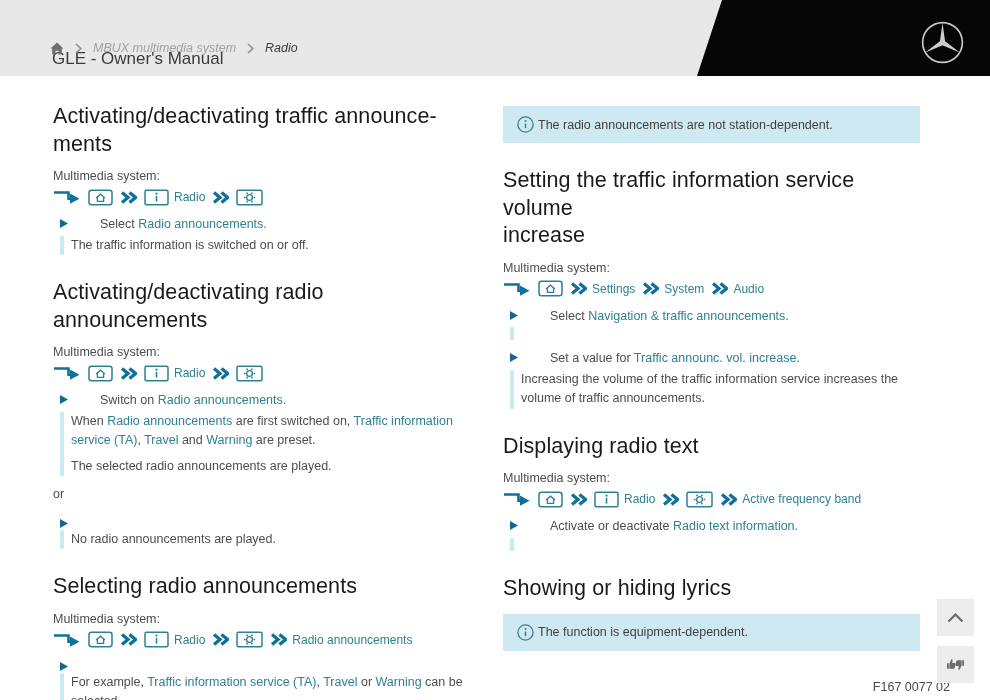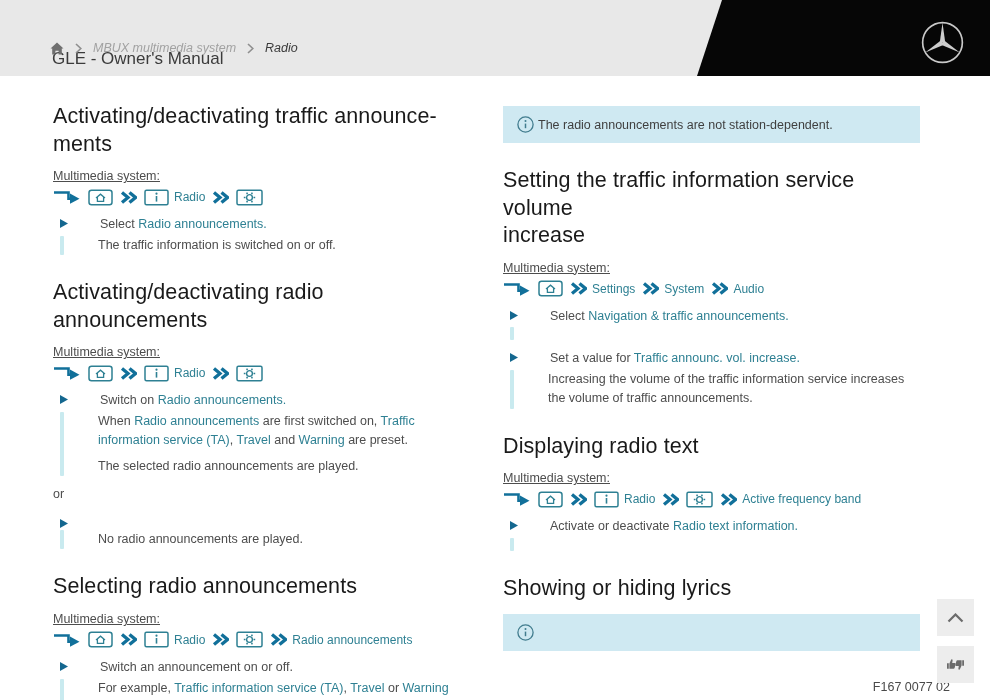--- a/index.html
+++ b/index.html
@@ -21,29 +21,29 @@
   .hdr-black { position:absolute; top:0; left:0; width:990px; height:76px; background:#060606;
     clip-path:polygon(722px 0px, 990px 0px, 990px 76px, 697px 76px); }
   .logo { position:absolute; top:20px; right:25px; }
   
   .content { position:absolute; top:76px; left:0; width:990px; box-sizing:border-box;
     padding:27px 0 0 53px; display:grid; grid-template-columns:413px 417px; column-gap:37px; }
   .col { min-width:0; }
   h2.sec { font-size:21.5px; font-weight:400; color:var(--head); line-height:1.28;
     margin:24px 0 11px; white-space:pre-line; width:fit-content; letter-spacing:0.1px; }
   .col > h2.sec:first-child { margin-top:0; }
-  .mm-label { font-size:12.5px; color:var(--body); margin:0 0 5px;text-decoration:underline; }
+  .mm-label { font-size:12.5px; color:var(--body); margin:0 0 5px; }
   .path-row { display:flex; align-items:center; gap:7px; margin:2px 0 9px; min-height:18px; flex-wrap:nowrap; }
   .path-row .tight { margin-left:-2px; }
   .path-txt { font-size:12px; color:var(--accent); white-space:nowrap; }
   .picon { display:inline-flex; align-items:center; }
   .step { display:flex; gap:32px; padding-left:7px; margin:0 0 2px; align-items:flex-start; }
   .step .bicon { margin-top:4px; flex:0 0 auto; }
   .instr { font-size:12.5px; color:var(--body); line-height:1.5; }
-  .results { display:flex; gap:34px; padding-left:7px; margin:2px 0 11px;align-items:center; }
+  .results { display:flex; gap:7px; padding-left:7px; margin:2px 0 11px;align-items:center; }
   .results.stub { margin:2px 0 9px; }
   .rbar { width:4px; background:var(--bar); border-radius:1px; align-self:stretch; min-height:13px; flex:0 0 auto; }
   .rtext { font-size:12.5px; color:var(--body); line-height:1.55; }
   .rtext p { margin:0 0 6px; }
   .rtext p:last-child { margin-bottom:0; }
   .tl { color:var(--accent); }
   .or { font-size:12.5px; color:var(--body); margin:11px 0 14px; }
   .infobox { background:var(--infobg); display:flex; align-items:center; gap:4px;
     padding:9px 14px; margin:3px 0 14px; min-height:37px; box-sizing:border-box;
     font-size:12.5px; color:#3f3f3f; }
@@ -295,21 +295,20 @@
           </svg>
         </span>
         <span class="path-txt tight">Radio announcements</span>
       </div>
       <div class="step">
         <span class="picon bicon">
           <svg width="8" height="9" viewBox="0 0 8 9">
             <path d="M0 0 L8 4.5 L0 9 Z" fill="#14678f"></path>
           </svg>
         </span>
-        <div class="instr"><span>Switch an announcement on or off.</span></div>
       </div>
       <div class="results">
         <div class="rbar"></div>
         <div class="rtext">
           <p><span>For example, </span><span class="tl">Traffic information service (TA)</span><span>, </span><span class="tl">Travel</span><span> or </span><span class="tl">Warning</span><span> can be selected.</span></p>
         </div>
       </div>
     </section>
   <section class="col" id="col-right">
       <div class="infobox">
@@ -457,20 +456,21 @@
       </div>
       <h2 class="sec">Showing or hiding lyrics</h2>
       <div class="infobox">
         <span class="picon">
           <svg width="17" height="17" viewBox="0 0 17 17">
             <circle cx="8.5" cy="8.5" r="7.6" fill="none" stroke="#417c8e" stroke-width="1.3"></circle>
             <line x1="8.5" y1="7.6" x2="8.5" y2="12.2" stroke="#417c8e" stroke-width="1.5"></line>
             <circle cx="8.5" cy="4.9" r="1" fill="#417c8e"></circle>
           </svg>
         </span>
+        <span>The function is equipment-dependent.</span>
       </div>
     </section>
 </main>
 
 <div class="doc-code">F167 0077 02</div>
 
 <button class="fab fab-top">
   <span class="picon">
     <svg width="17" height="10" viewBox="0 0 17 10">
         <path d="M1.5 8.5 L8.5 1.5 L15.5 8.5" fill="none" stroke="#6b6b6b" stroke-width="2.2"></path>

